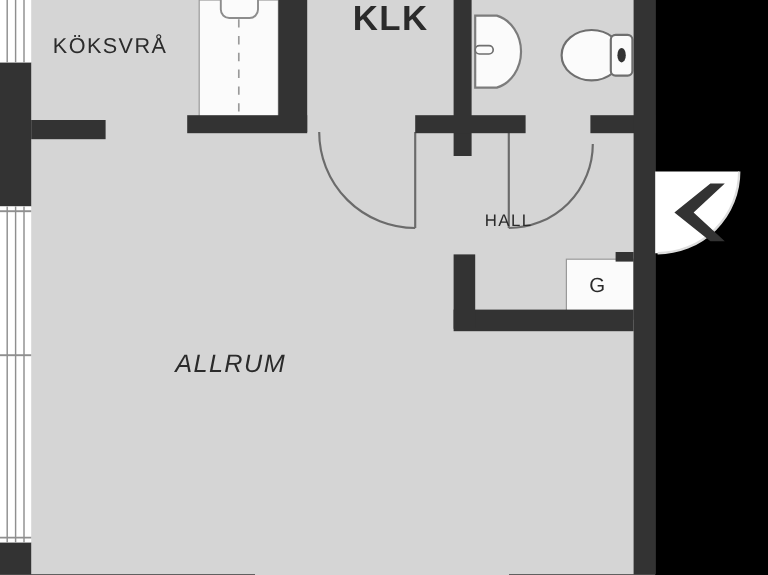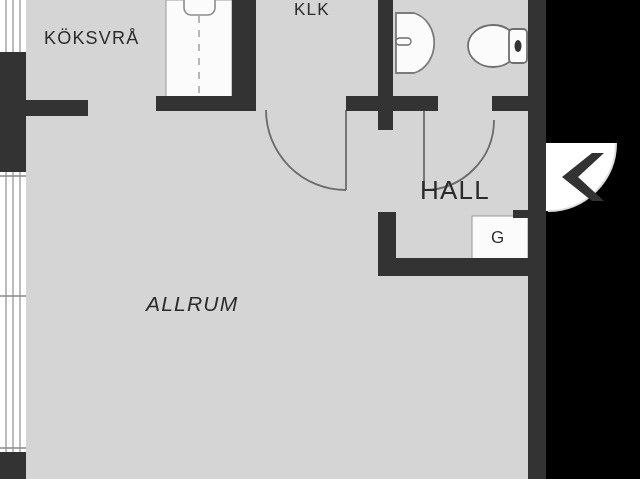--- a/index.html
+++ b/index.html
@@ -32,26 +32,27 @@
     user-select: none;
   }
   #label-koksvra {
     left: 44px;
     top: 28px;
     font-size: 18px;
   }
   #label-klk {
     left: 294px;
     top: 0px;
-    font-size: 17px;
+    font-size: 29px;
+    font-weight: bold;
   }
   #label-hall {
-    left: 420px;
+    left: 404px;
     top: 175px;
-    font-size: 26px;
+    font-size: 14px;
   }
   #label-allrum {
     left: 146px;
     top: 292px;
     font-size: 21px;
     font-style: italic;
   }
   #label-g {
     left: 491px;
     top: 228px;

